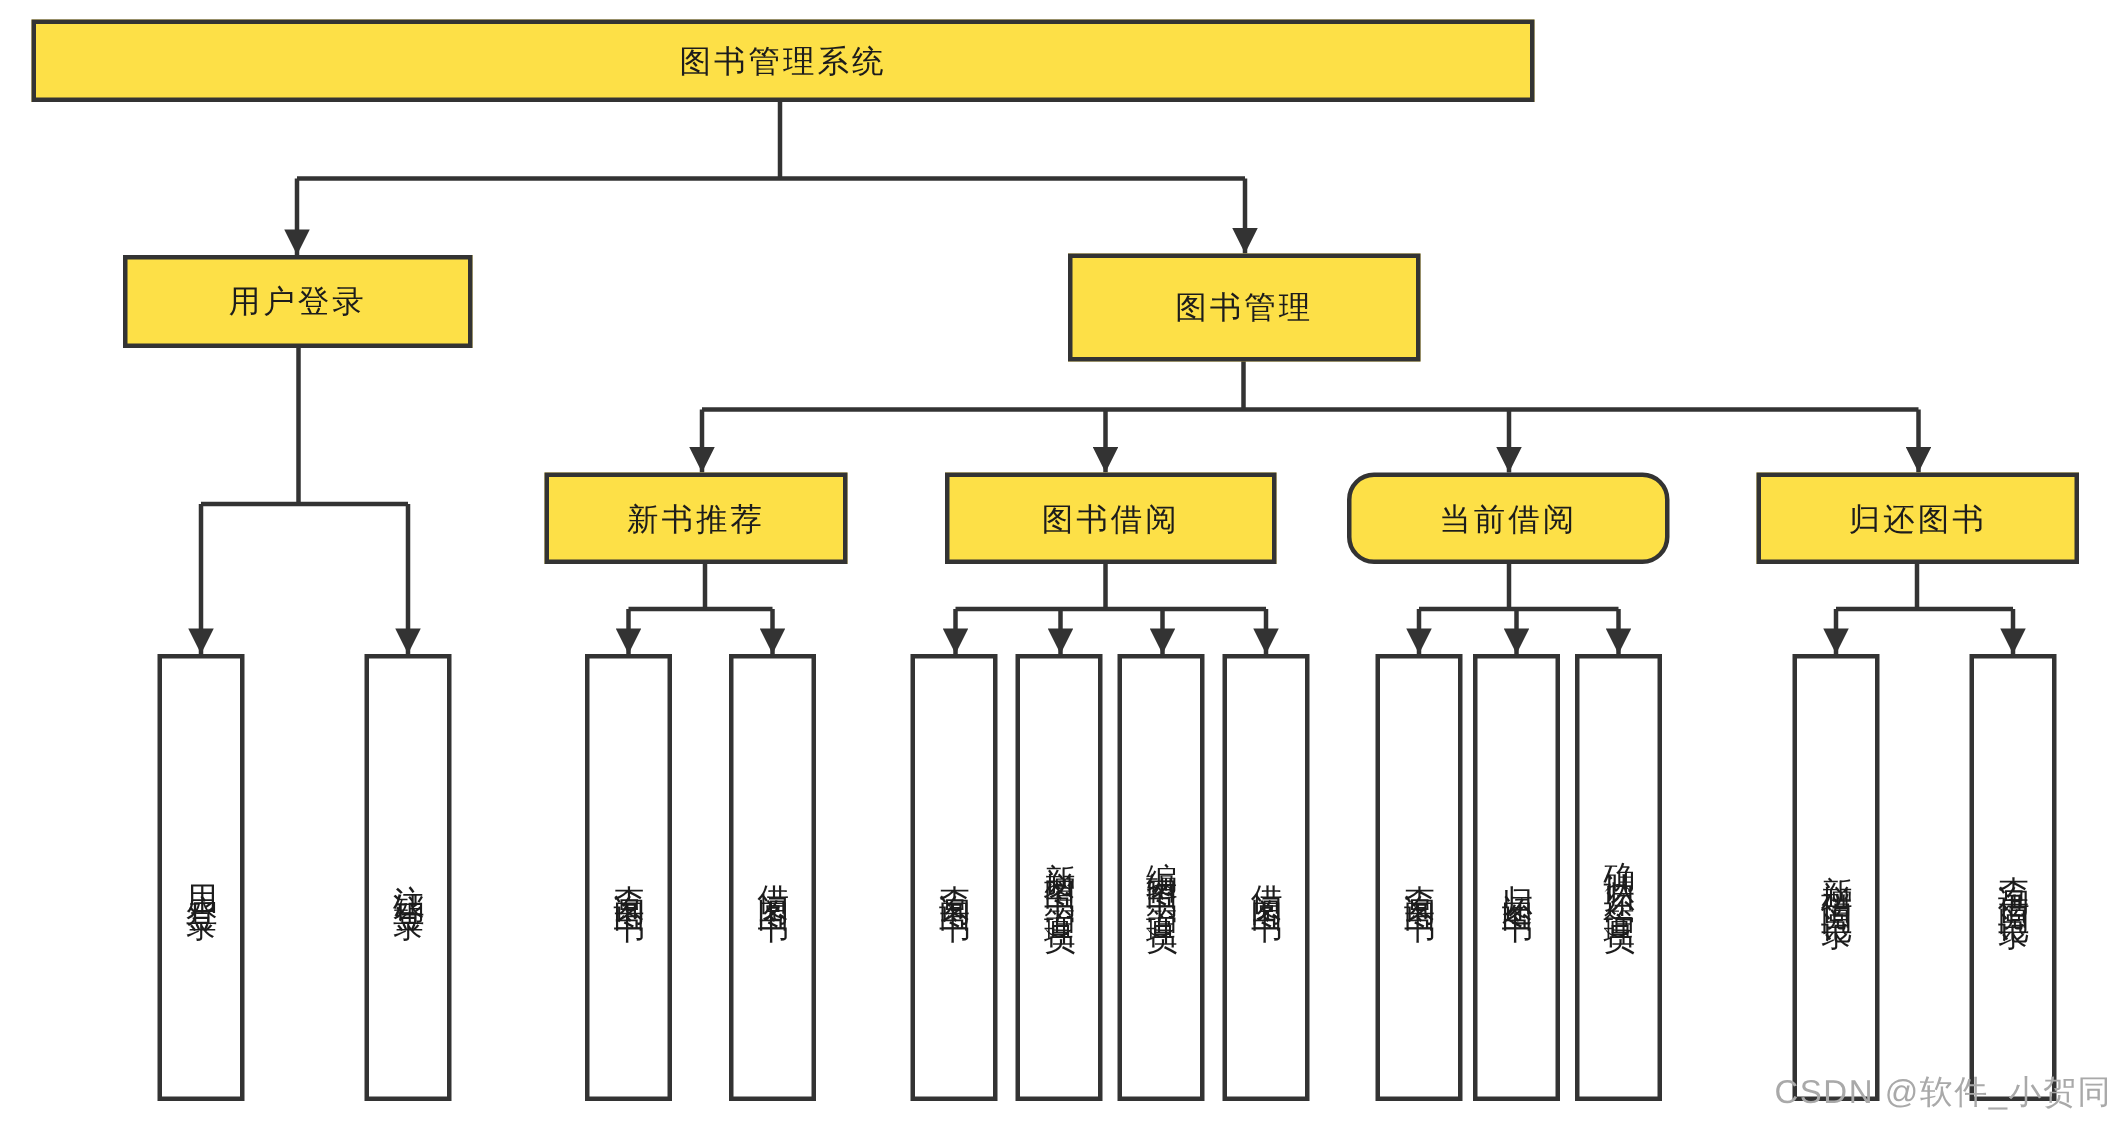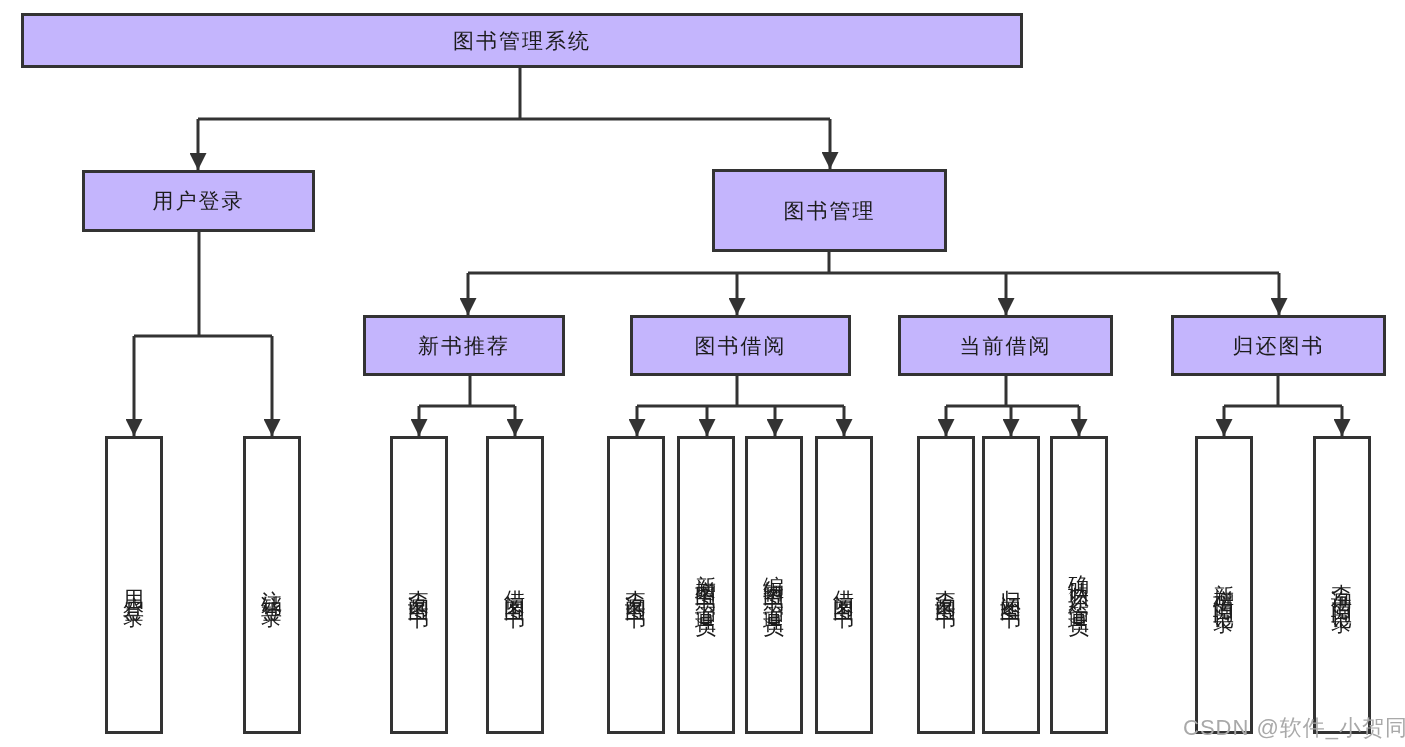--- a/index.html
+++ b/index.html
@@ -6,21 +6,21 @@
   #stage{
     position:relative;
     width:1405px;height:747px;
     background:#ffffff;
     font-family:"Liberation Sans","DejaVu Sans",sans-serif;
     overflow:hidden;
   }
   #wires{position:absolute;left:0;top:0;width:1405px;height:747px;}
   .node{
     position:absolute;
-    background:#c4b5fd;
+    background:#fde047;
     border:3px solid #333333;
     box-sizing:border-box;
     display:flex;align-items:center;justify-content:center;
     color:#1c1c1c;
     font-size:21px;
     letter-spacing:2px;
     white-space:nowrap;
   }
   .vnode{
     position:absolute;
@@ -98,25 +98,25 @@
       <path d="M1278,376 V406"></path>
       <path d="M1224,406 H1342"></path>
       <path d="M1224,406 V436" marker-end="url(#arrow)"></path>
       <path d="M1342,406 V436" marker-end="url(#arrow)"></path>
     </g>
   </svg>
 
   <div class="node" style="left:21px;top:13px;width:1002px;height:55px;">图书管理系统</div>
 
   <div class="node" style="left:82px;top:170px;width:233px;height:62px;">用户登录</div>
-  <div class="node" style="left:712px;top:169px;width:235px;height:83px;">图书管理</div>
+  <div class="node" style="left:712px;top:169px;width:235px;height:72px;">图书管理</div>
 
   <div class="node" style="left:363px;top:315px;width:202px;height:61px;text-align:right;">新书推荐</div>
   <div class="node" style="left:630px;top:315px;width:221px;height:61px;">图书借阅</div>
-  <div class="node" style="left:898px;top:315px;width:215px;height:61px;">当前借阅</div>
+  <div class="node" style="left:898px;top:315px;width:215px;height:61px;border-radius:18px;">当前借阅</div>
   <div class="node" style="left:1171px;top:315px;width:215px;height:61px;">归还图书</div>
 
   <div class="vnode" style="left:105px;top:436px;width:58px;height:298px;">
     <span class="vtext">用户登录</span>
   </div>
   <div class="vnode" style="left:243px;top:436px;width:58px;height:298px;">
     <span class="vtext">注销登录</span>
   </div>
 
   <div class="vnode" style="left:390px;top:436px;width:58px;height:298px;">

